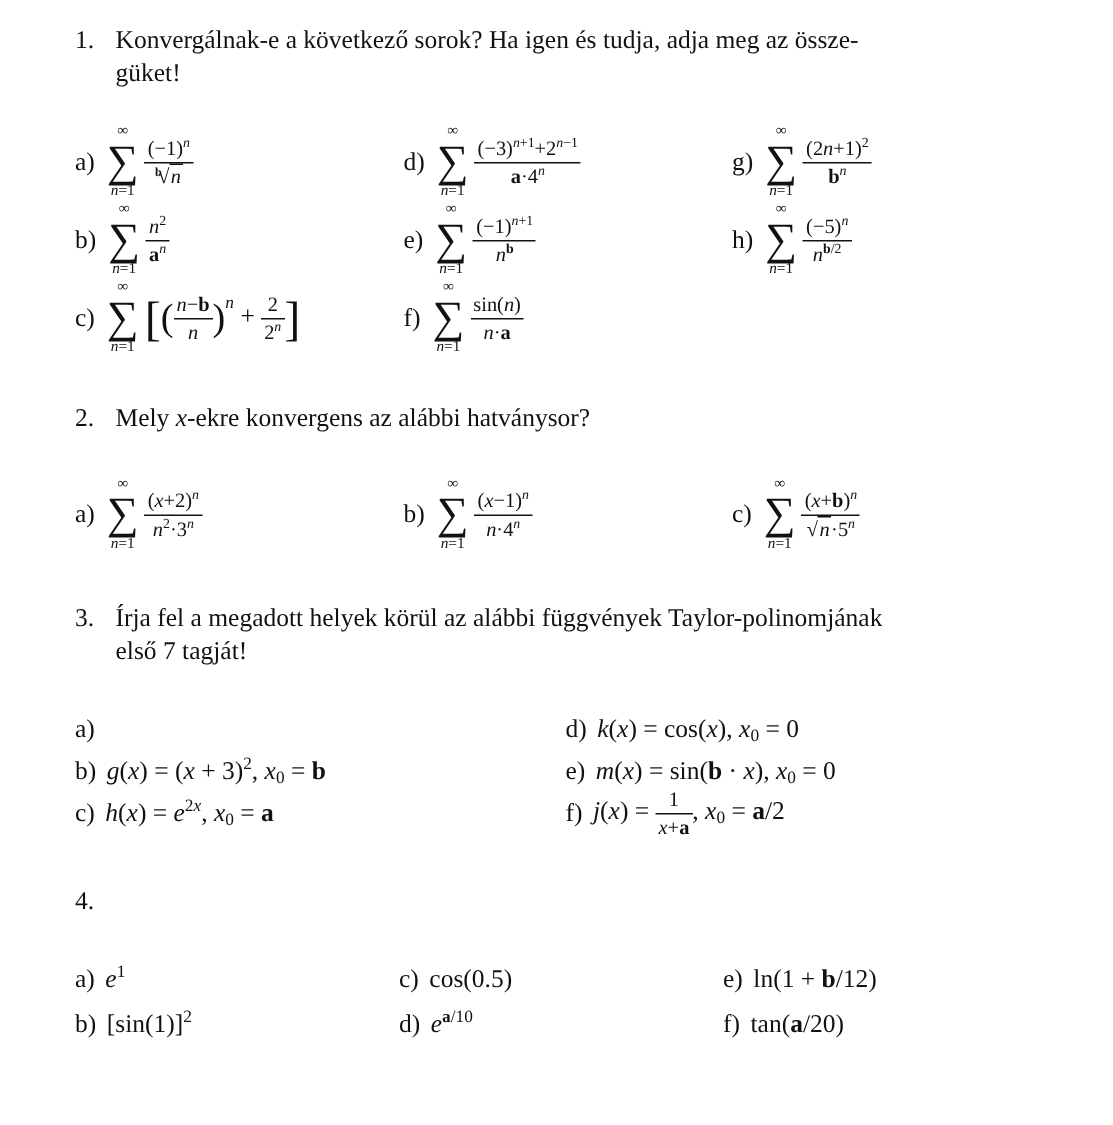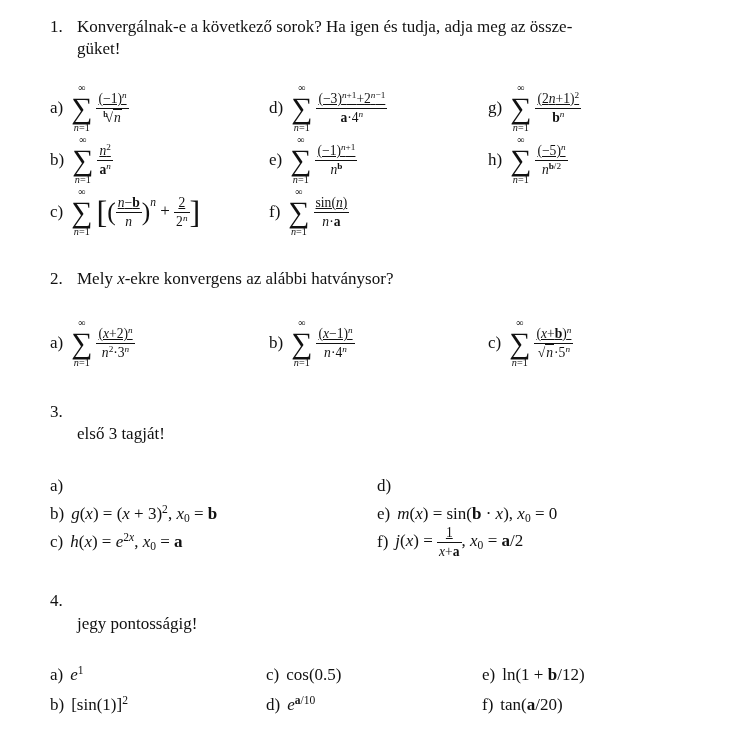--- a/index.html
+++ b/index.html
@@ -34,21 +34,21 @@
   .sec4 .item{height:30px;}
   
   .math{white-space:nowrap;}
   .mi{font-style:italic;}
   .mb{font-weight:bold;}
   .sum{display:inline-flex;flex-direction:column;align-items:center;vertical-align:middle;margin:0 4px 0 1px;line-height:1;}
   .sum .above{font-size:.6em;line-height:1;}
   .sum .sym{font-size:1.75em;line-height:.95;}
   .sum .below{font-size:.6em;line-height:1.1;}
   .frac{display:inline-block;vertical-align:middle;text-align:center;font-size:.8em;line-height:1.15;}
-  .frac .num{display:block;border-bottom:1px solid #111;padding:0 2px 1px 2px;text-decoration:underline;}
+  .frac .num{display:block;border-bottom:1px solid #111;padding:0 2px 1px 2px;}
   .frac .den{display:block;padding:1px 2px 0 2px;}
   .supx{font-size:.68em;vertical-align:.55em;line-height:0;}
   .subx{font-size:.68em;vertical-align:-.25em;line-height:0;}
   .root{white-space:nowrap;}
   .root .ridx{font-size:.6em;vertical-align:.55em;margin-right:-.3em;}
   .root .rsign{line-height:0;}
   .root .rad{border-top:1px solid #111;padding:0 1px;}
   .big{display:inline-block;vertical-align:middle;line-height:0;}
 </style>
 </head>
@@ -170,56 +170,57 @@
                 <span class="below"><span class="mi">n</span><span class="mt">=1</span></span>
               </span><span class="frac"><span class="num"><span class="grp"><span class="mt">(</span><span class="mi">x</span><span class="mt">+</span><span class="mb">b</span><span class="mt">)</span><span class="supx"><span class="mi">n</span></span></span></span><span class="den"><span class="root"><span class="rsign">√</span><span class="rad"><span class="mi">n</span></span></span><span class="mt">·</span><span class="grp"><span class="mt">5</span><span class="supx"><span class="mi">n</span></span></span></span></span></span>
           </div>
         </div>
       </div>
   </div>
 
   <div class="sec sec3">
     <div class="sec-head">
       <span class="sec-num">3.</span>
-      <div class="sec-title"><br><span class="mt">első 3 tagját!</span></div>
+      <div class="sec-title"><span class="mt">Írja fel a megadott helyek körül az alábbi függvények Taylor-polinomjának</span><br><span class="mt">első 7 tagját!</span></div>
     </div>
     <div class="items">
         <div class="col">
           <div class="item">
             <span class="label">a)</span>
           </div>
           <div class="item">
             <span class="label">b)</span>
             <span class="math"><span class="mi">g</span><span class="mt">(</span><span class="mi">x</span><span class="mt">) = </span><span class="grp"><span class="mt">(</span><span class="mi">x</span><span class="mt"> + 3)</span><span class="supx"><span class="mt">2</span></span></span><span class="mt">, </span><span class="grp"><span class="mi">x</span><span class="subx"><span class="mt">0</span></span></span><span class="mt"> = </span><span class="mb">b</span></span>
           </div>
           <div class="item">
             <span class="label">c)</span>
             <span class="math"><span class="mi">h</span><span class="mt">(</span><span class="mi">x</span><span class="mt">) = </span><span class="grp"><span class="mi">e</span><span class="supx"><span class="mt">2</span><span class="mi">x</span></span></span><span class="mt">, </span><span class="grp"><span class="mi">x</span><span class="subx"><span class="mt">0</span></span></span><span class="mt"> = </span><span class="mb">a</span></span>
           </div>
         </div>
         <div class="col">
           <div class="item">
             <span class="label">d)</span>
+            <span class="math"><span class="mi">k</span><span class="mt">(</span><span class="mi">x</span><span class="mt">) = cos(</span><span class="mi">x</span><span class="mt">), </span><span class="grp"><span class="mi">x</span><span class="subx"><span class="mt">0</span></span></span><span class="mt"> = 0</span></span>
           </div>
           <div class="item">
             <span class="label">e)</span>
             <span class="math"><span class="mi">m</span><span class="mt">(</span><span class="mi">x</span><span class="mt">) = sin(</span><span class="mb">b</span><span class="mt"> · </span><span class="mi">x</span><span class="mt">), </span><span class="grp"><span class="mi">x</span><span class="subx"><span class="mt">0</span></span></span><span class="mt"> = 0</span></span>
           </div>
           <div class="item">
             <span class="label">f)</span>
             <span class="math"><span class="mi">j</span><span class="mt">(</span><span class="mi">x</span><span class="mt">) = </span><span class="frac"><span class="num"><span class="mt">1</span></span><span class="den"><span class="mi">x</span><span class="mt">+</span><span class="mb">a</span></span></span><span class="mt">, </span><span class="grp"><span class="mi">x</span><span class="subx"><span class="mt">0</span></span></span><span class="mt"> = </span><span class="mb">a</span><span class="mt">/2</span></span>
           </div>
         </div>
       </div>
   </div>
 
   <div class="sec sec4">
     <div class="sec-head">
       <span class="sec-num">4.</span>
-      <div class="sec-title"><br><span class="mt">jegy pontosságig!</span></div>
+      <div class="sec-title"><br></div>
     </div>
     <div class="items">
         <div class="col">
           <div class="item">
             <span class="label">a)</span>
             <span class="math"><span class="grp"><span class="mi">e</span><span class="supx"><span class="mt">1</span></span></span></span>
           </div>
           <div class="item">
             <span class="label">b)</span>
             <span class="math"><span class="grp"><span class="mt">[sin(1)]</span><span class="supx"><span class="mt">2</span></span></span></span>

